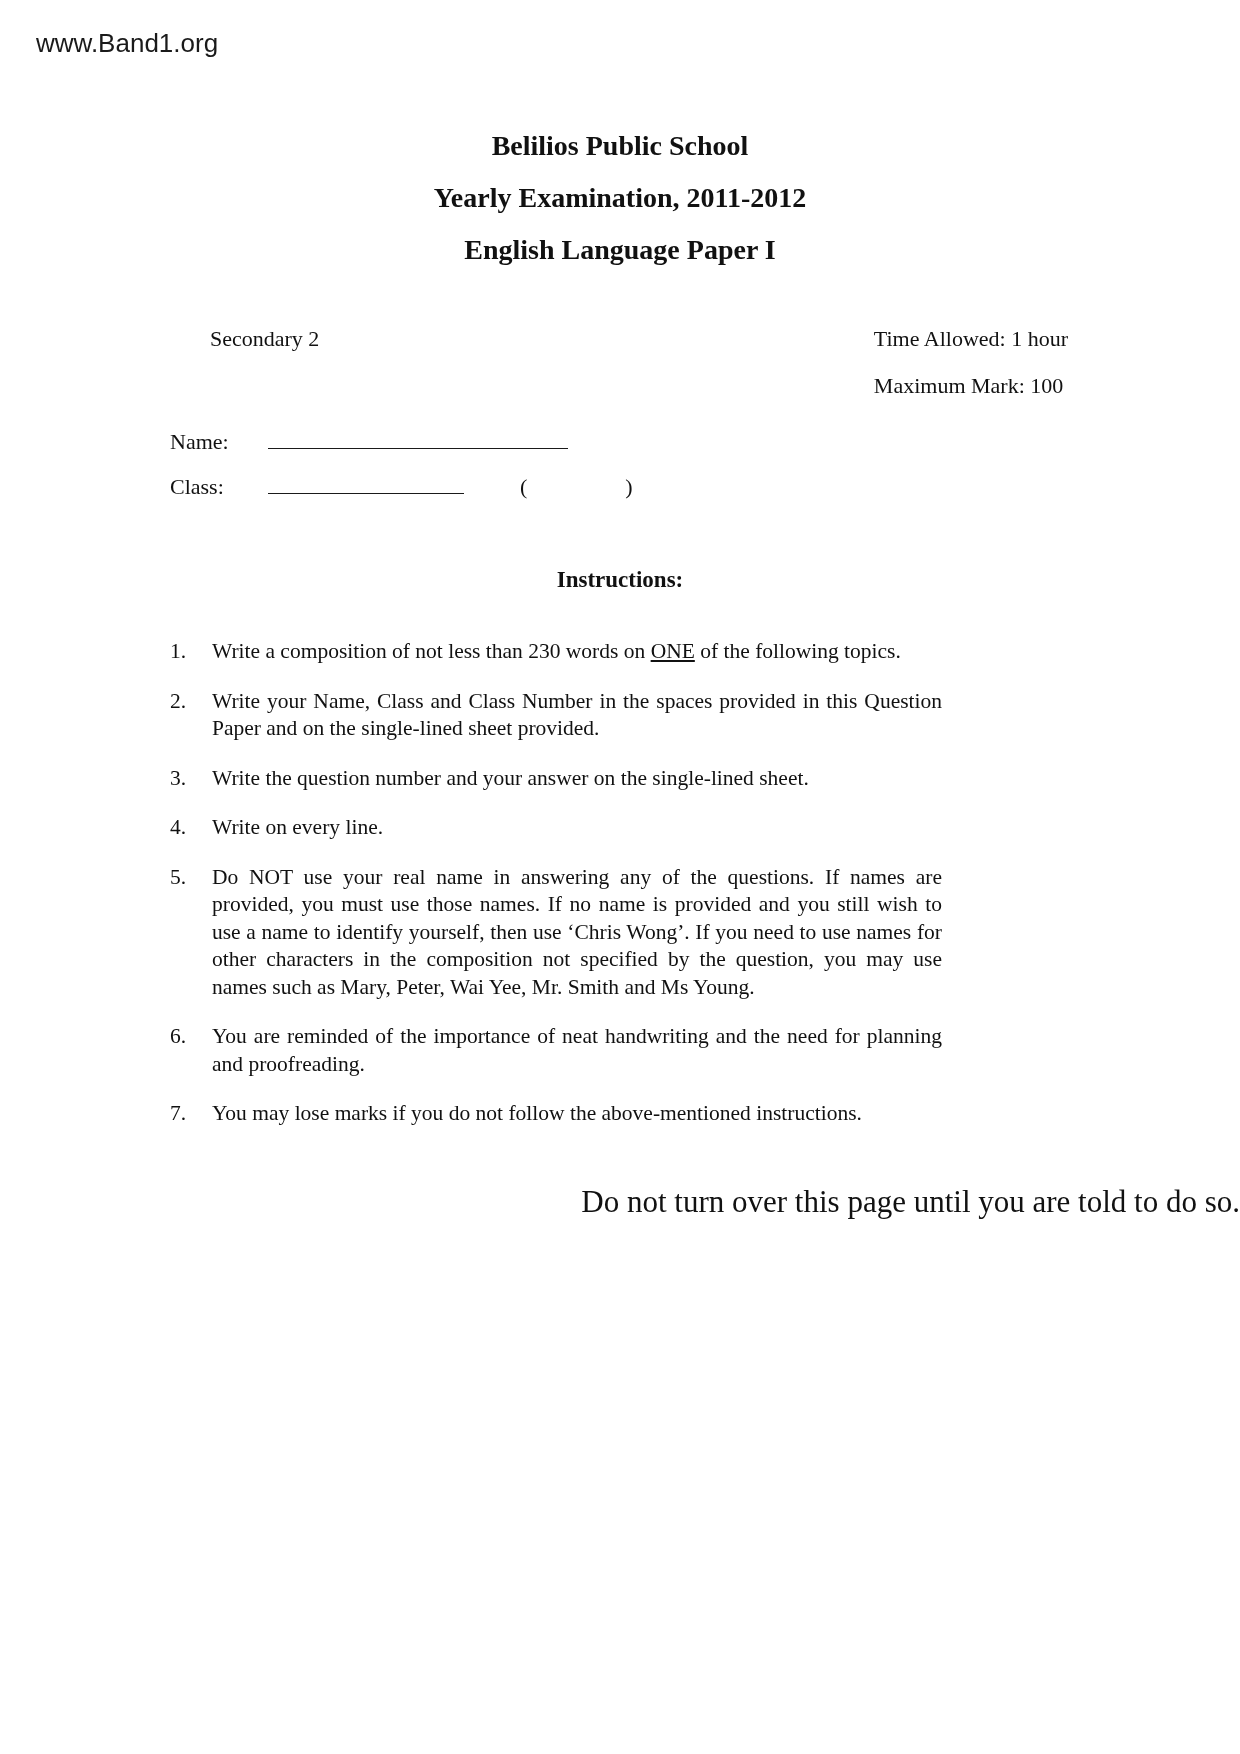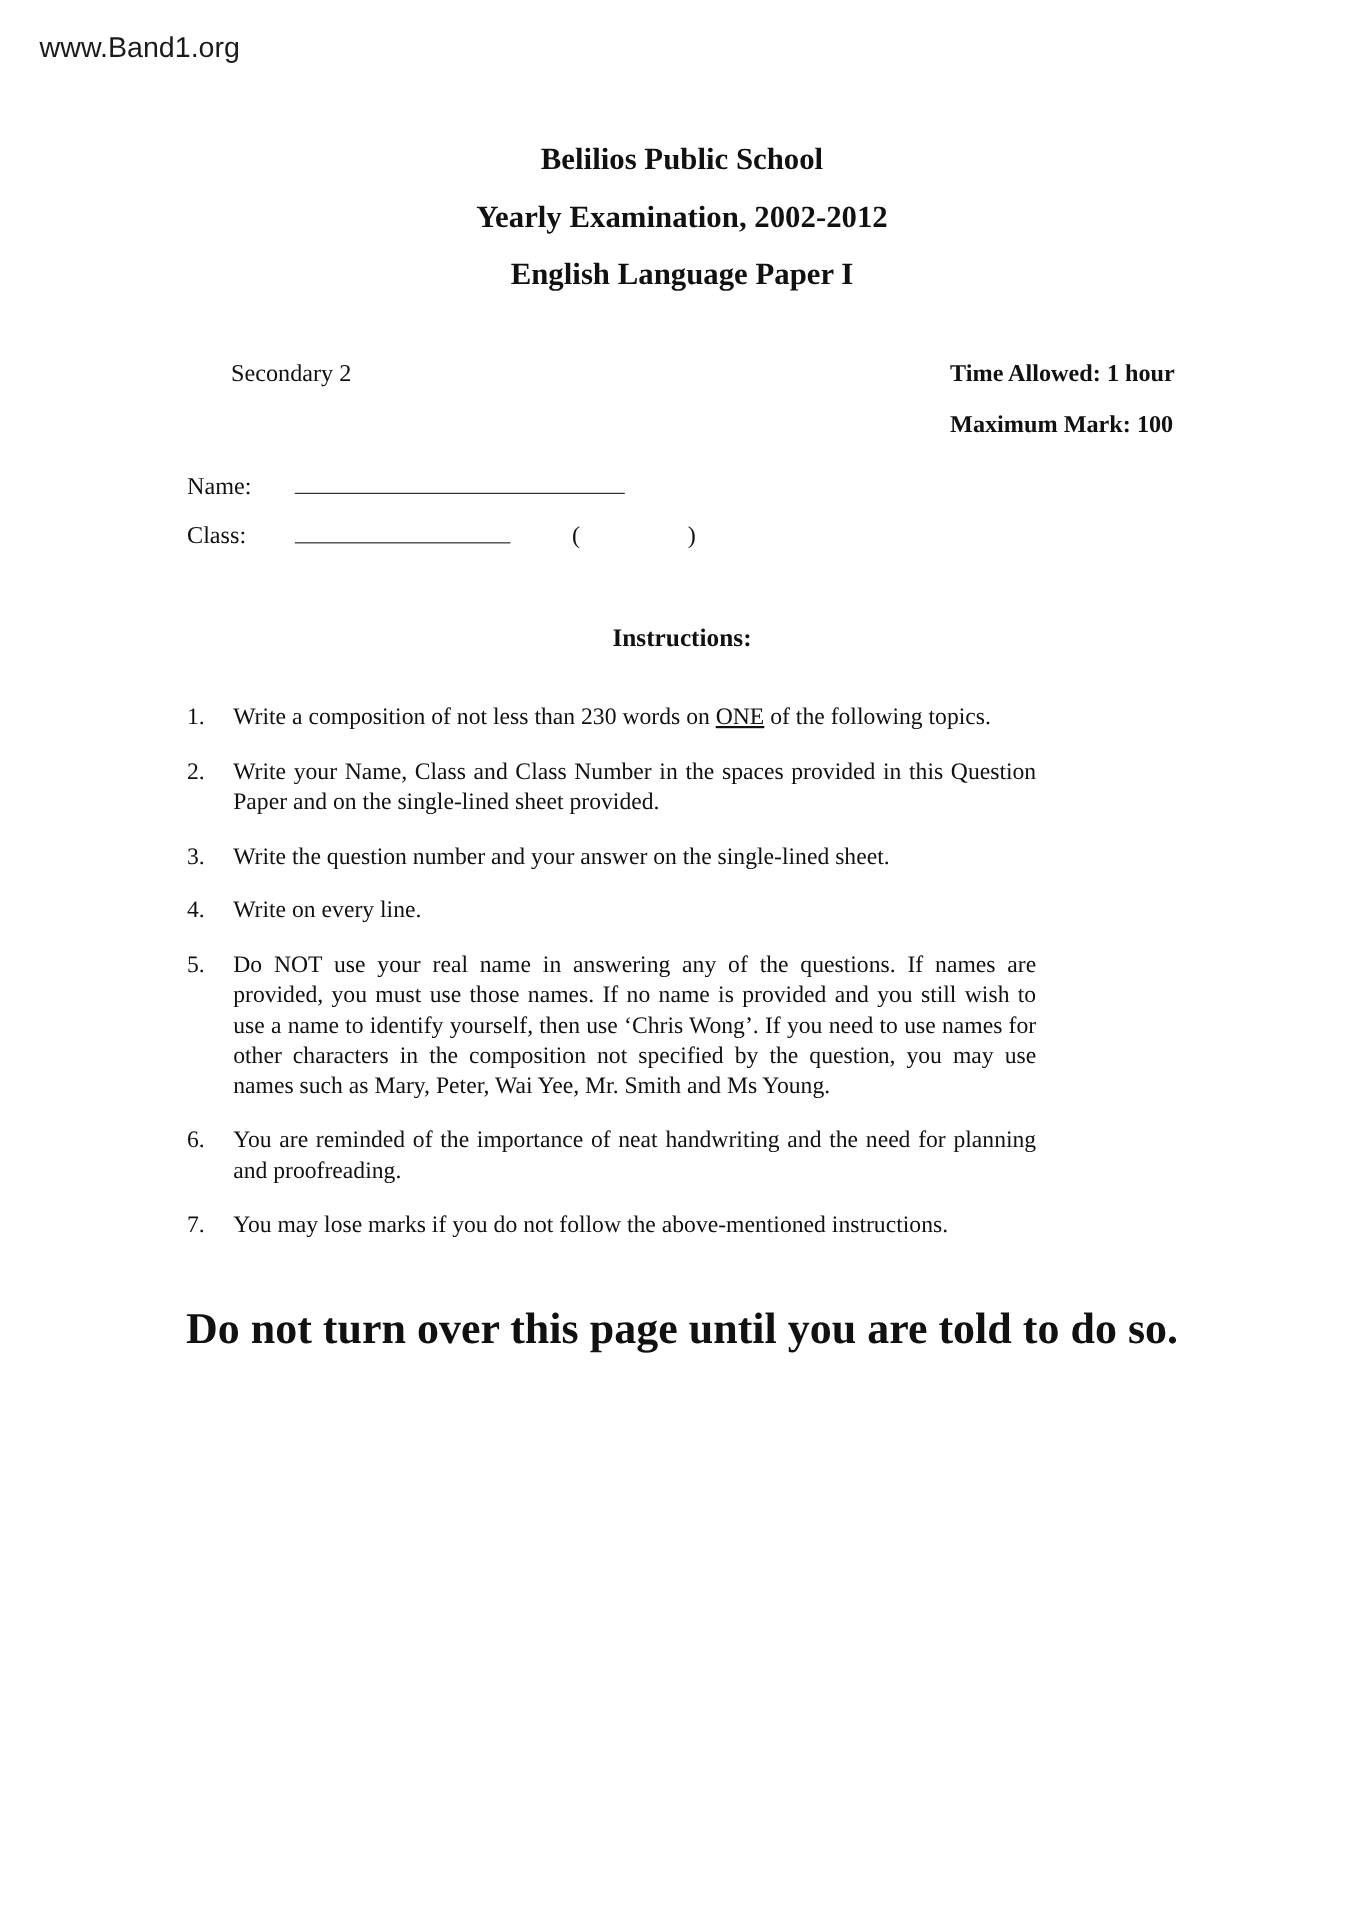--- a/index.html
+++ b/index.html
@@ -47,21 +47,20 @@
   .meta-row {
     display: flex;
     justify-content: space-between;
     font-size: 22px;
   }
   .meta-right {
     text-align: left;
   }
   .meta-right div {
     margin-bottom: 21px;
-    font-weight: bold;
   }
   .fill-block {
     position: absolute;
     top: 426px;
     left: 170px;
     font-size: 22px;
   }
   .fill-row {
     margin-bottom: 16px;
     display: flex;
@@ -116,35 +115,35 @@
   }
   .instr-text.no-justify {
     text-align: left;
   }
   .u { text-decoration: underline; }
   .footer-notice {
     position: absolute;
     top: 1184px;
     left: 0;
     width: 100%;
-    text-align: center;
-    font-weight: bold;
-    font-size: 40px;
+    text-align: right;
+    font-weight: normal;
+    font-size: 31px;
   }
 </style>
 </head>
 <body>
 
 <div class="page">
 
   <div class="watermark">www.Band1.org</div>
 
   <div class="title-block">
     <div class="title-line">Belilios Public School</div>
-    <div class="title-line">Yearly Examination, 2002-2012</div>
+    <div class="title-line">Yearly Examination, 2011-2012</div>
     <div class="title-line">English Language Paper I</div>
   </div>
 
   <div class="meta-block">
     <div class="meta-row">
       <div>Secondary  2</div>
       <div class="meta-right">
         <div>Time Allowed:  1  hour</div>
         <div>Maximum Mark: 100</div>
       </div>

